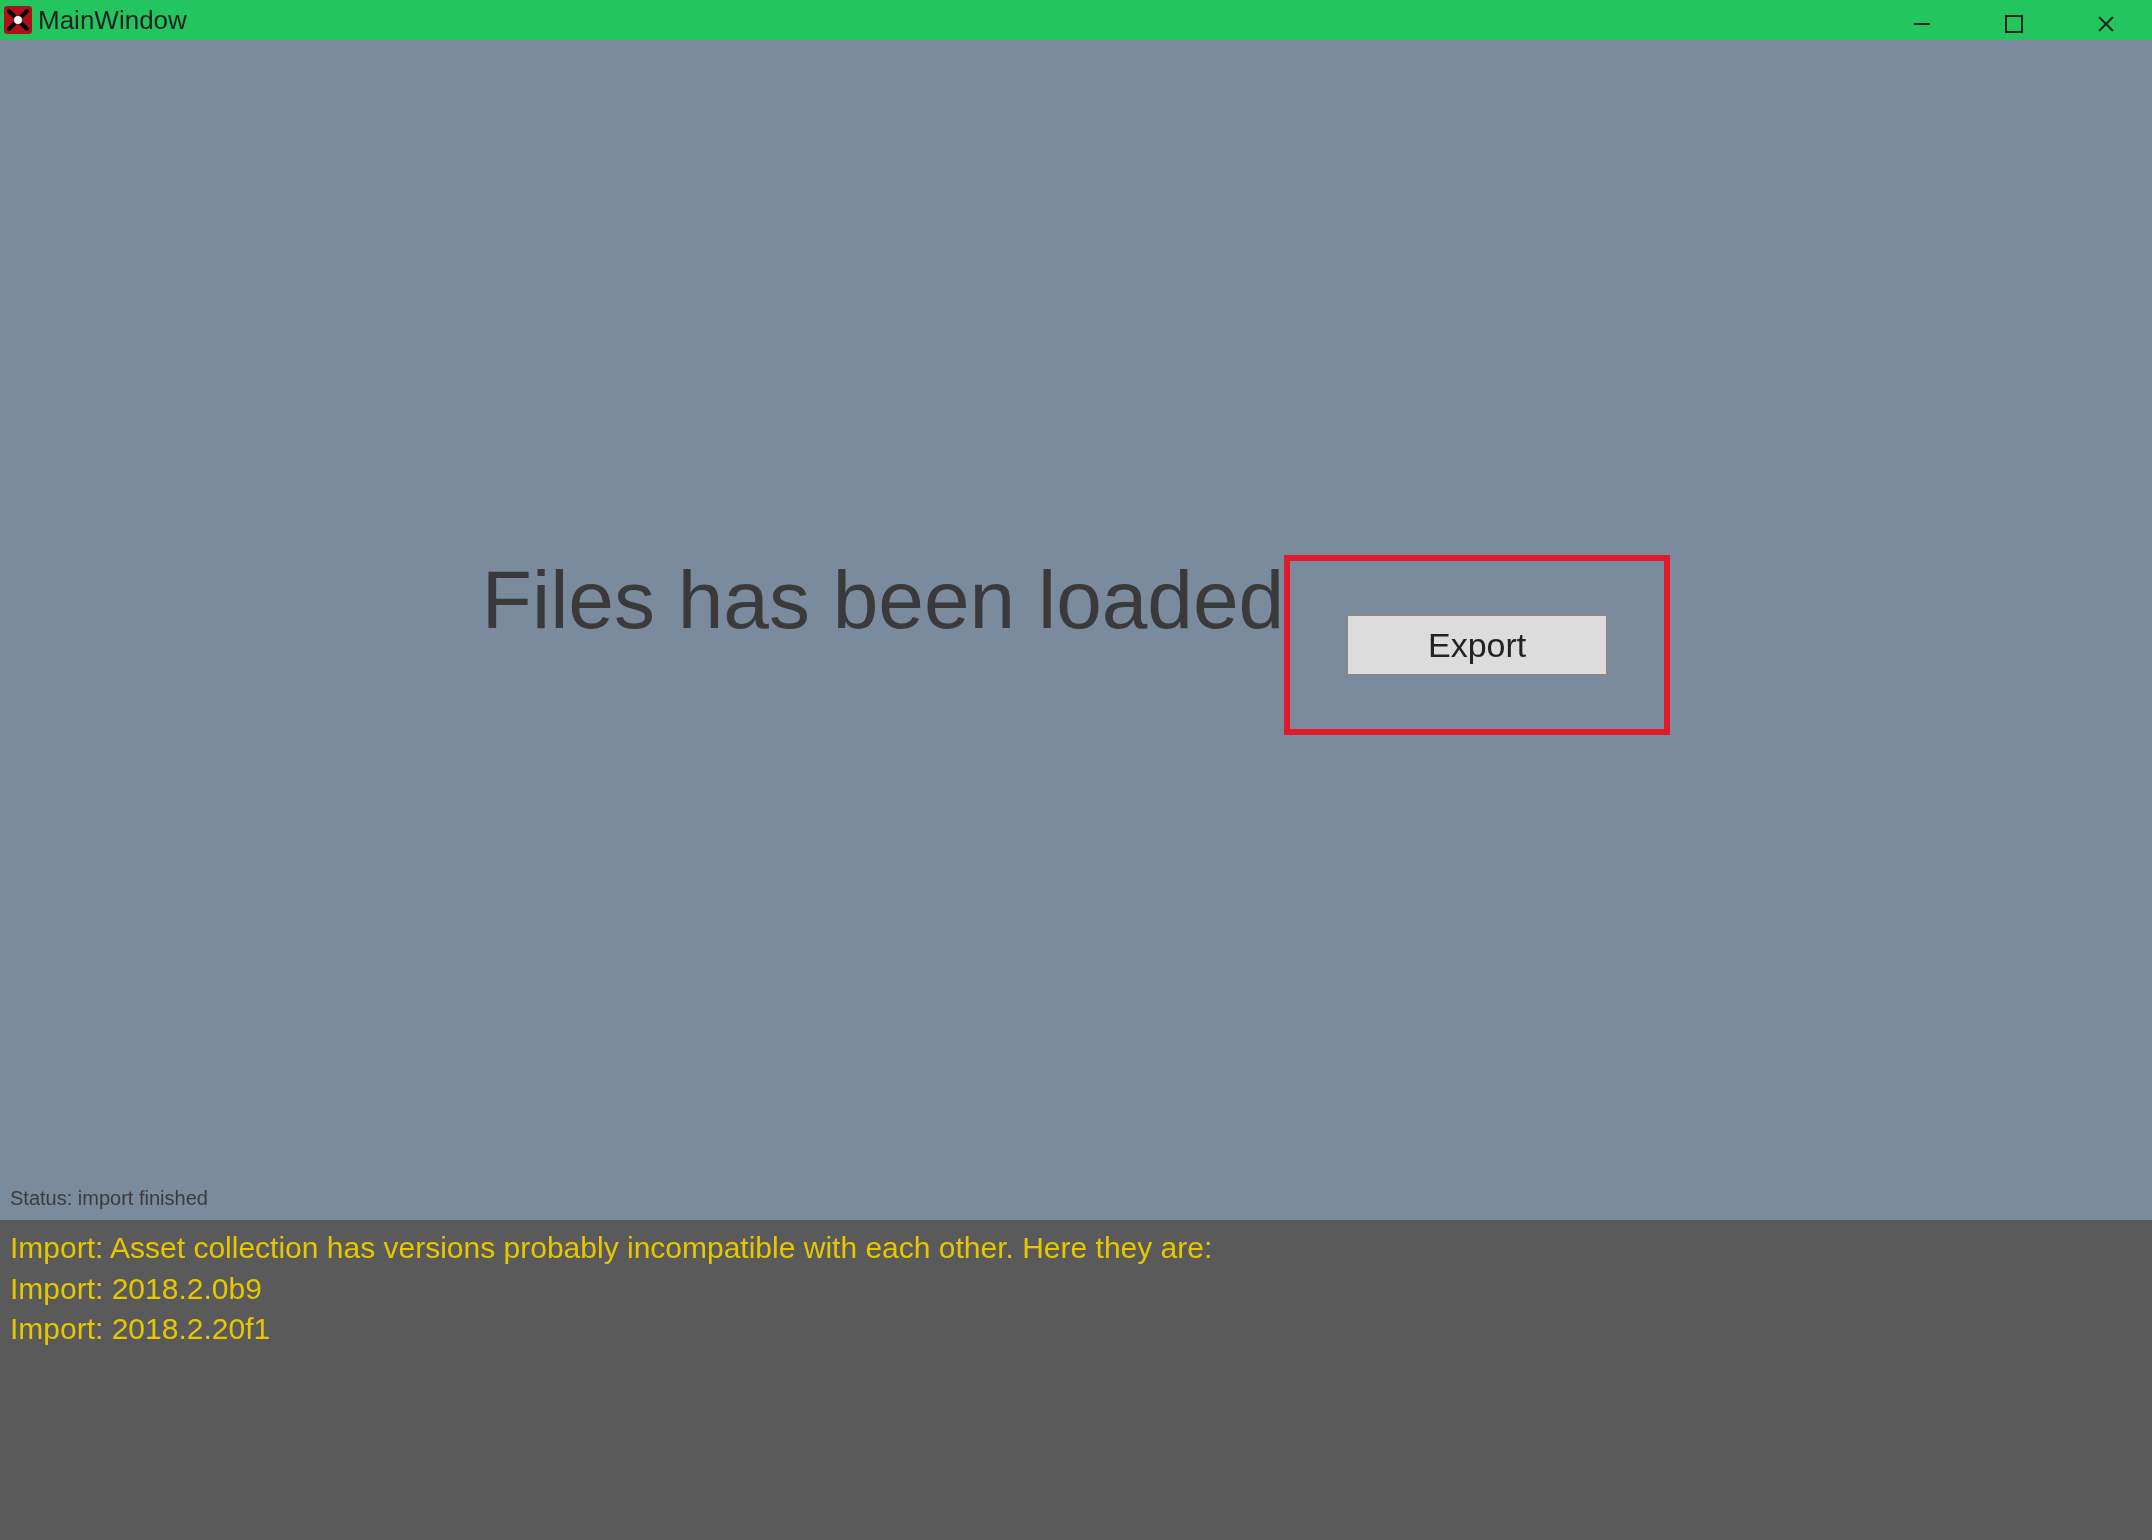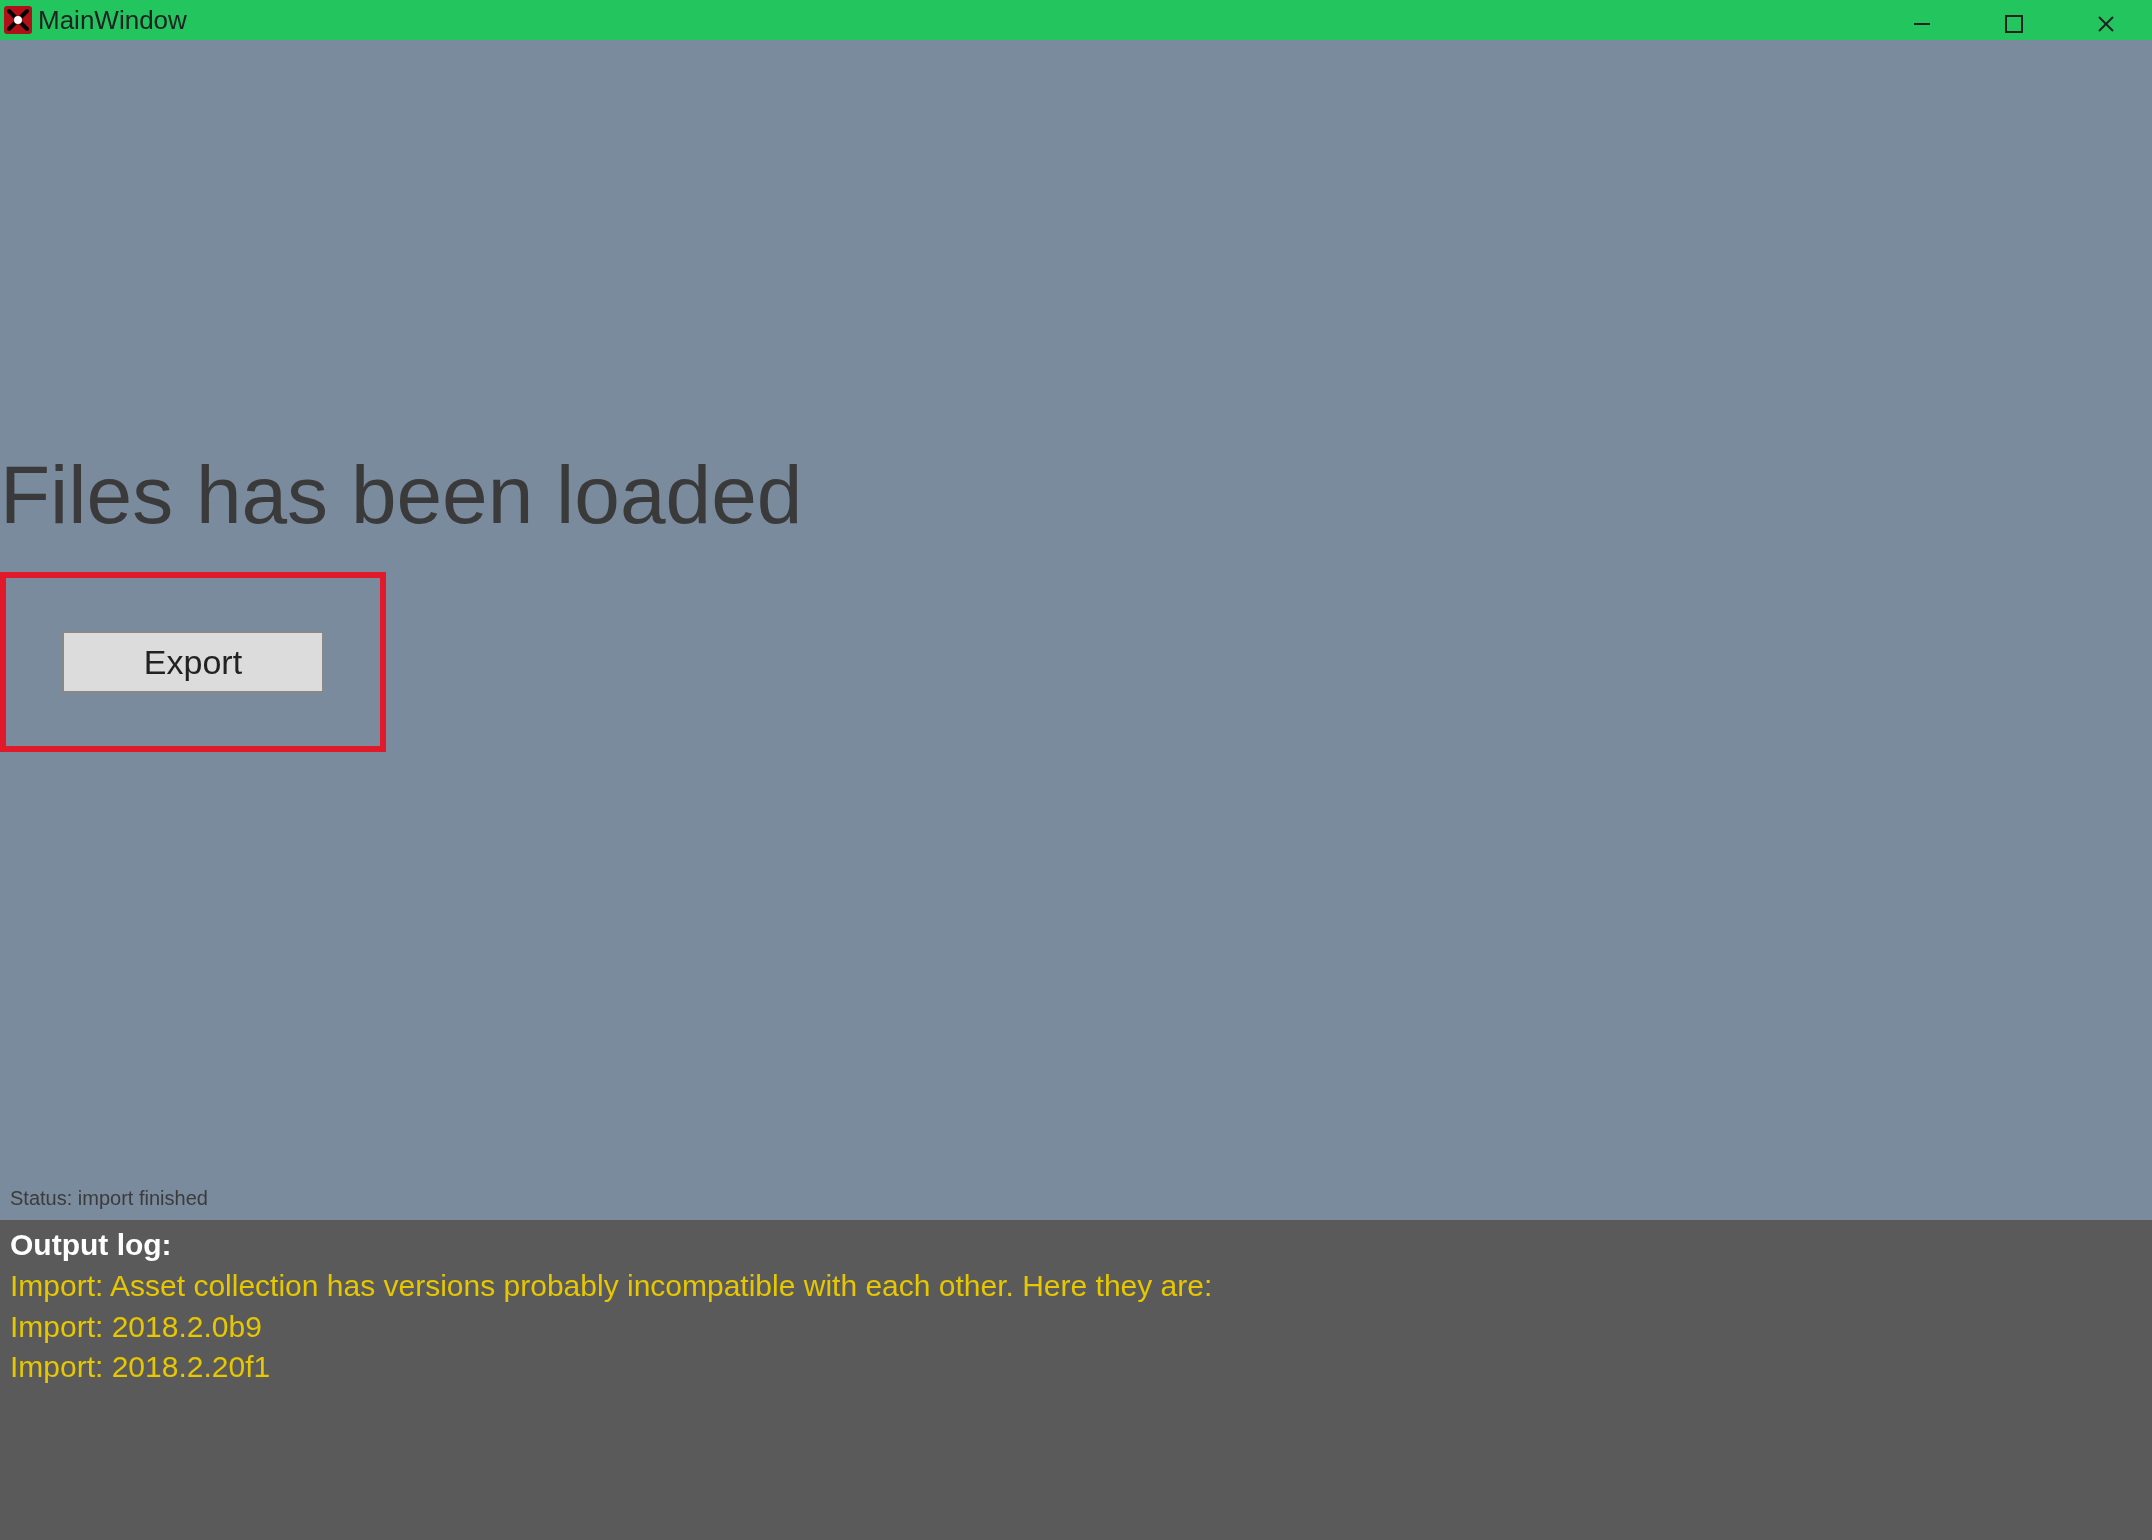--- a/index.html
+++ b/index.html
@@ -57,22 +57,22 @@
   .client {
     flex: 1;
     background: #7a8b9e;
     position: relative;
     display: flex;
     flex-direction: column;
   }
   .center-area {
     flex: 1;
     display: flex;
-    flex-direction: column;
-    align-items: flex-start;
+    flex-direction: row;
+    align-items: center;
     justify-content: center;
     position: relative;
   }
   .loaded-text {
     font-size: 82px;
     color: #3a3a3a;
     font-weight: 400;
     text-align: center;
     margin-top: -60px;
   }
@@ -164,18 +164,17 @@
 <div class="client">
   <div class="center-area">
     <div class="loaded-text">Files has been loaded</div>
     <div class="highlight-box">
       <button class="export-btn">Export</button>
     </div>
     <div class="status-line">Status: import finished</div>
   </div>
 
   <div class="output-log">
-    <div class="log-header">Output log:</div>
     <div class="log-line warn">Import: Asset collection has versions probably incompatible with each other. Here they are:</div>
     <div class="log-line warn">Import: 2018.2.0b9</div>
     <div class="log-line warn">Import: 2018.2.20f1</div>
   </div>
 </div>
 
 </body></html>

